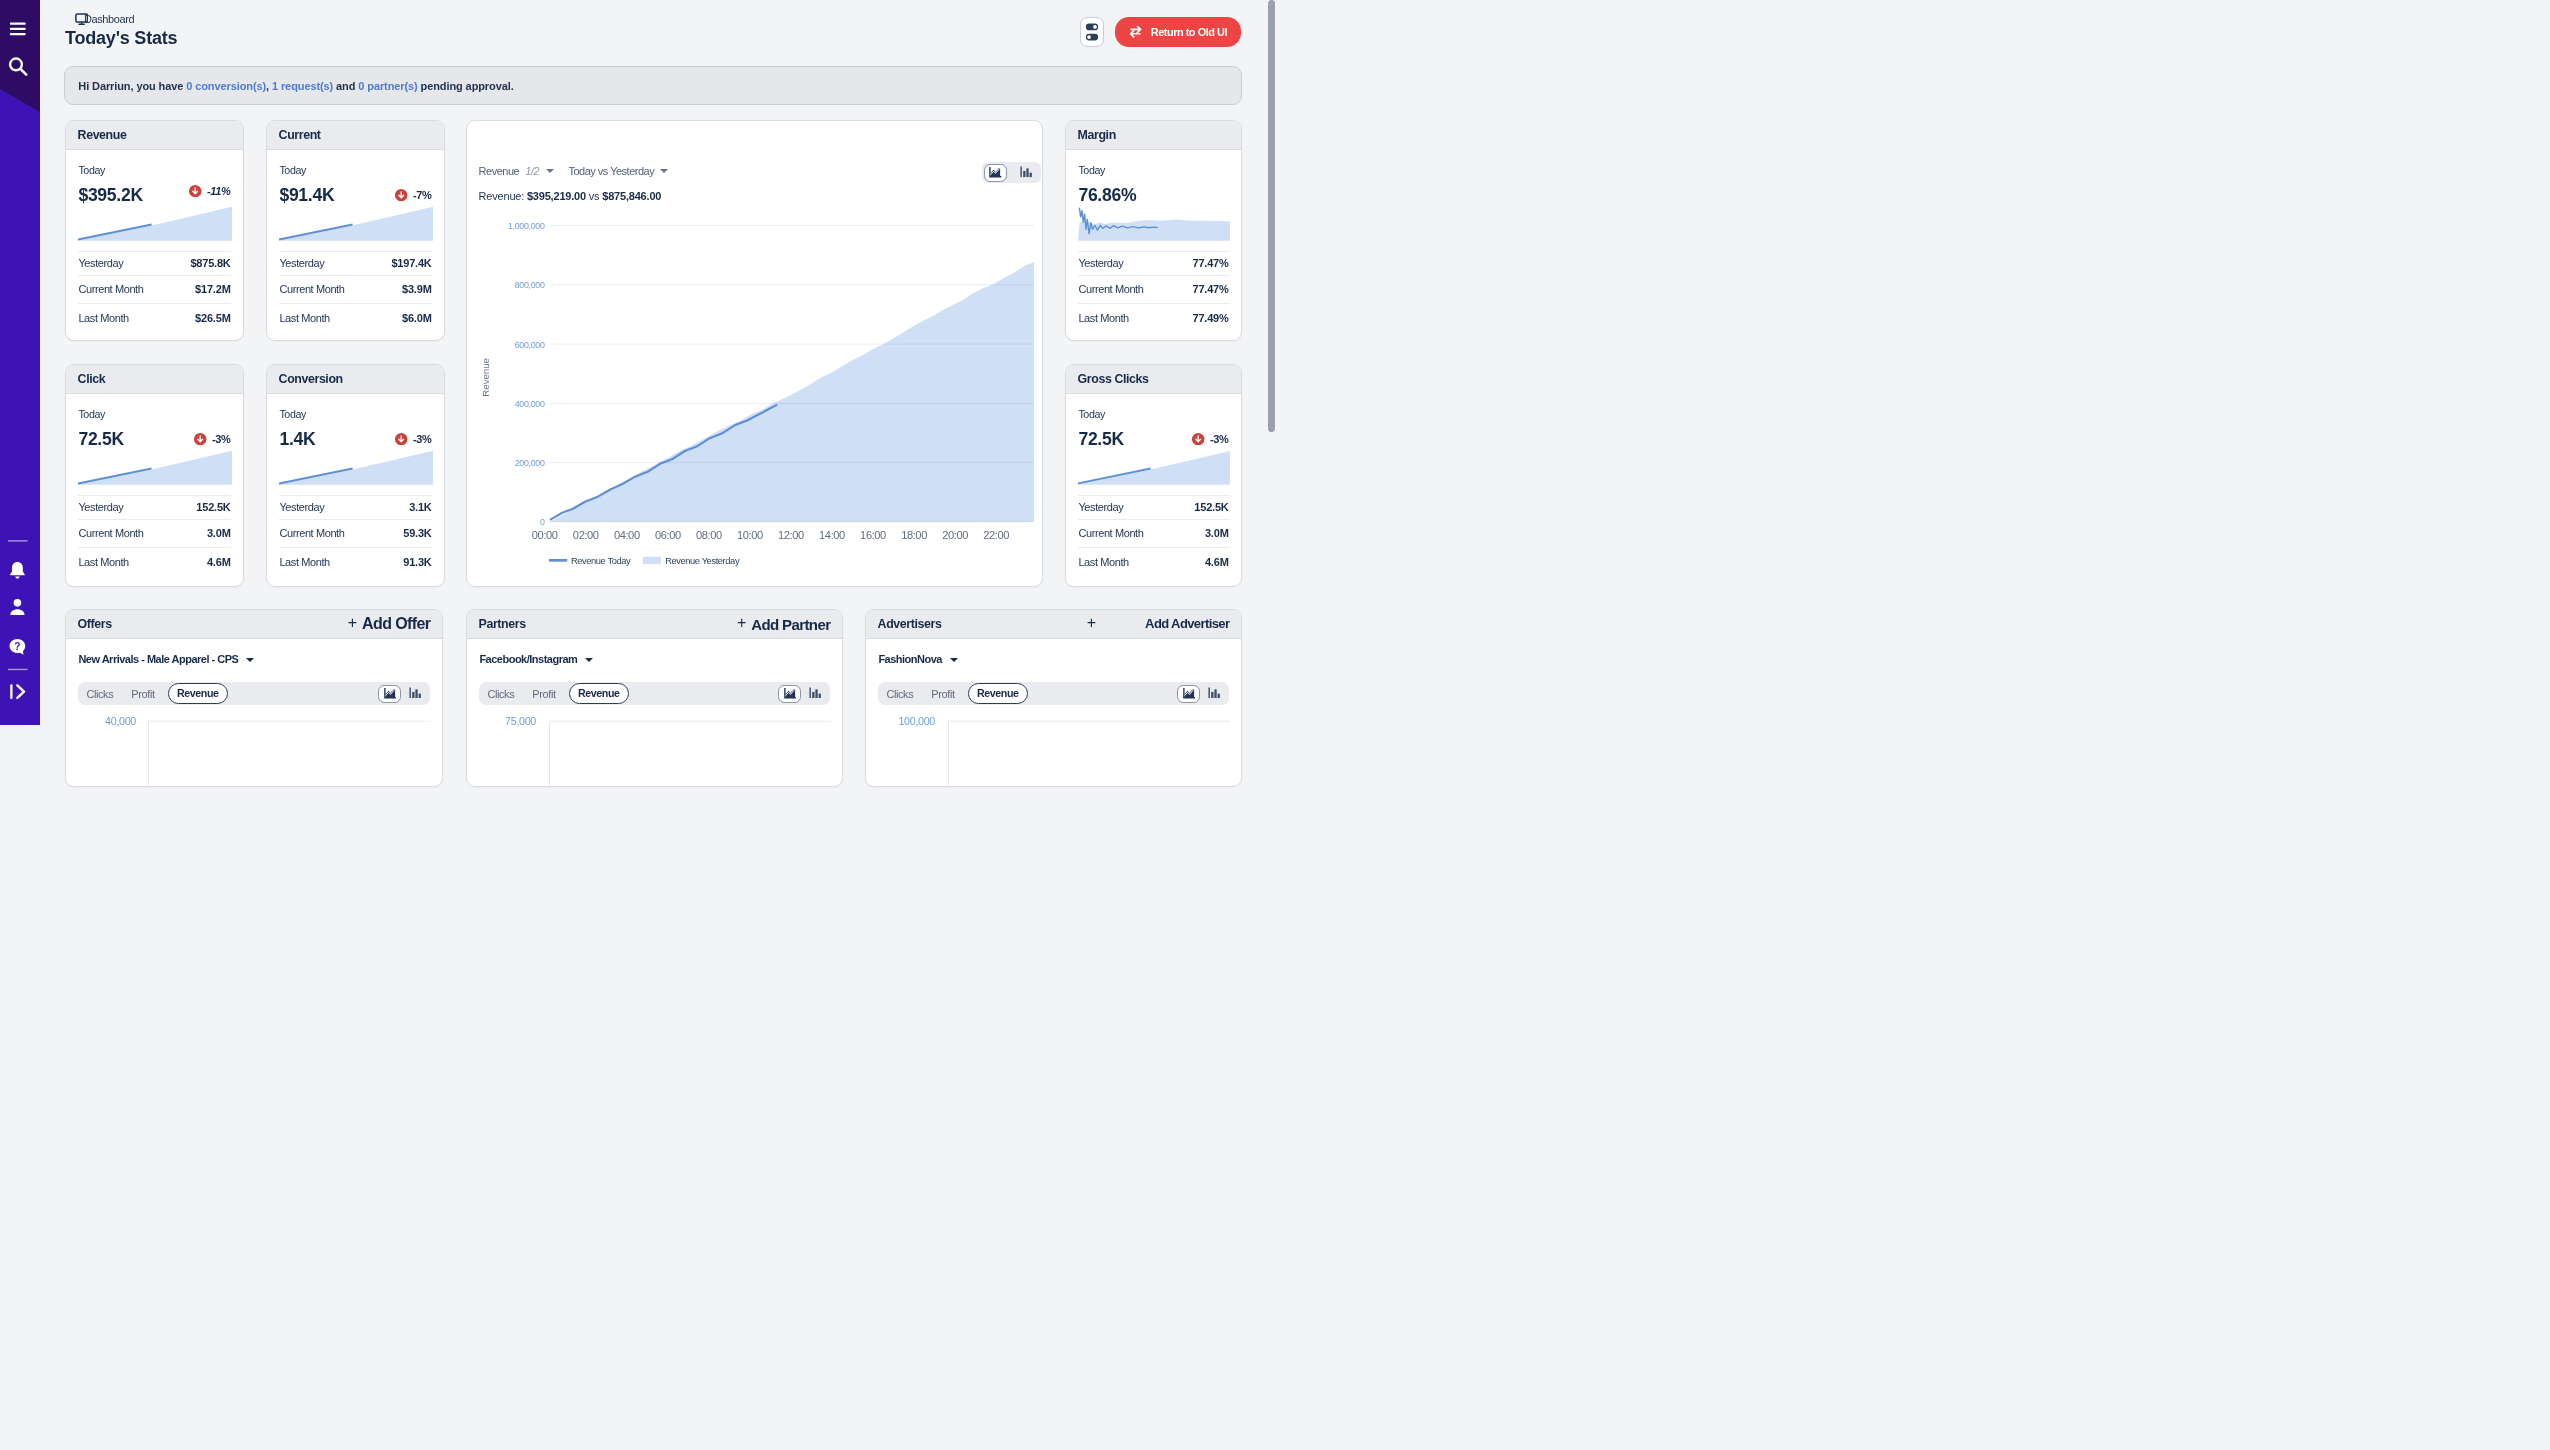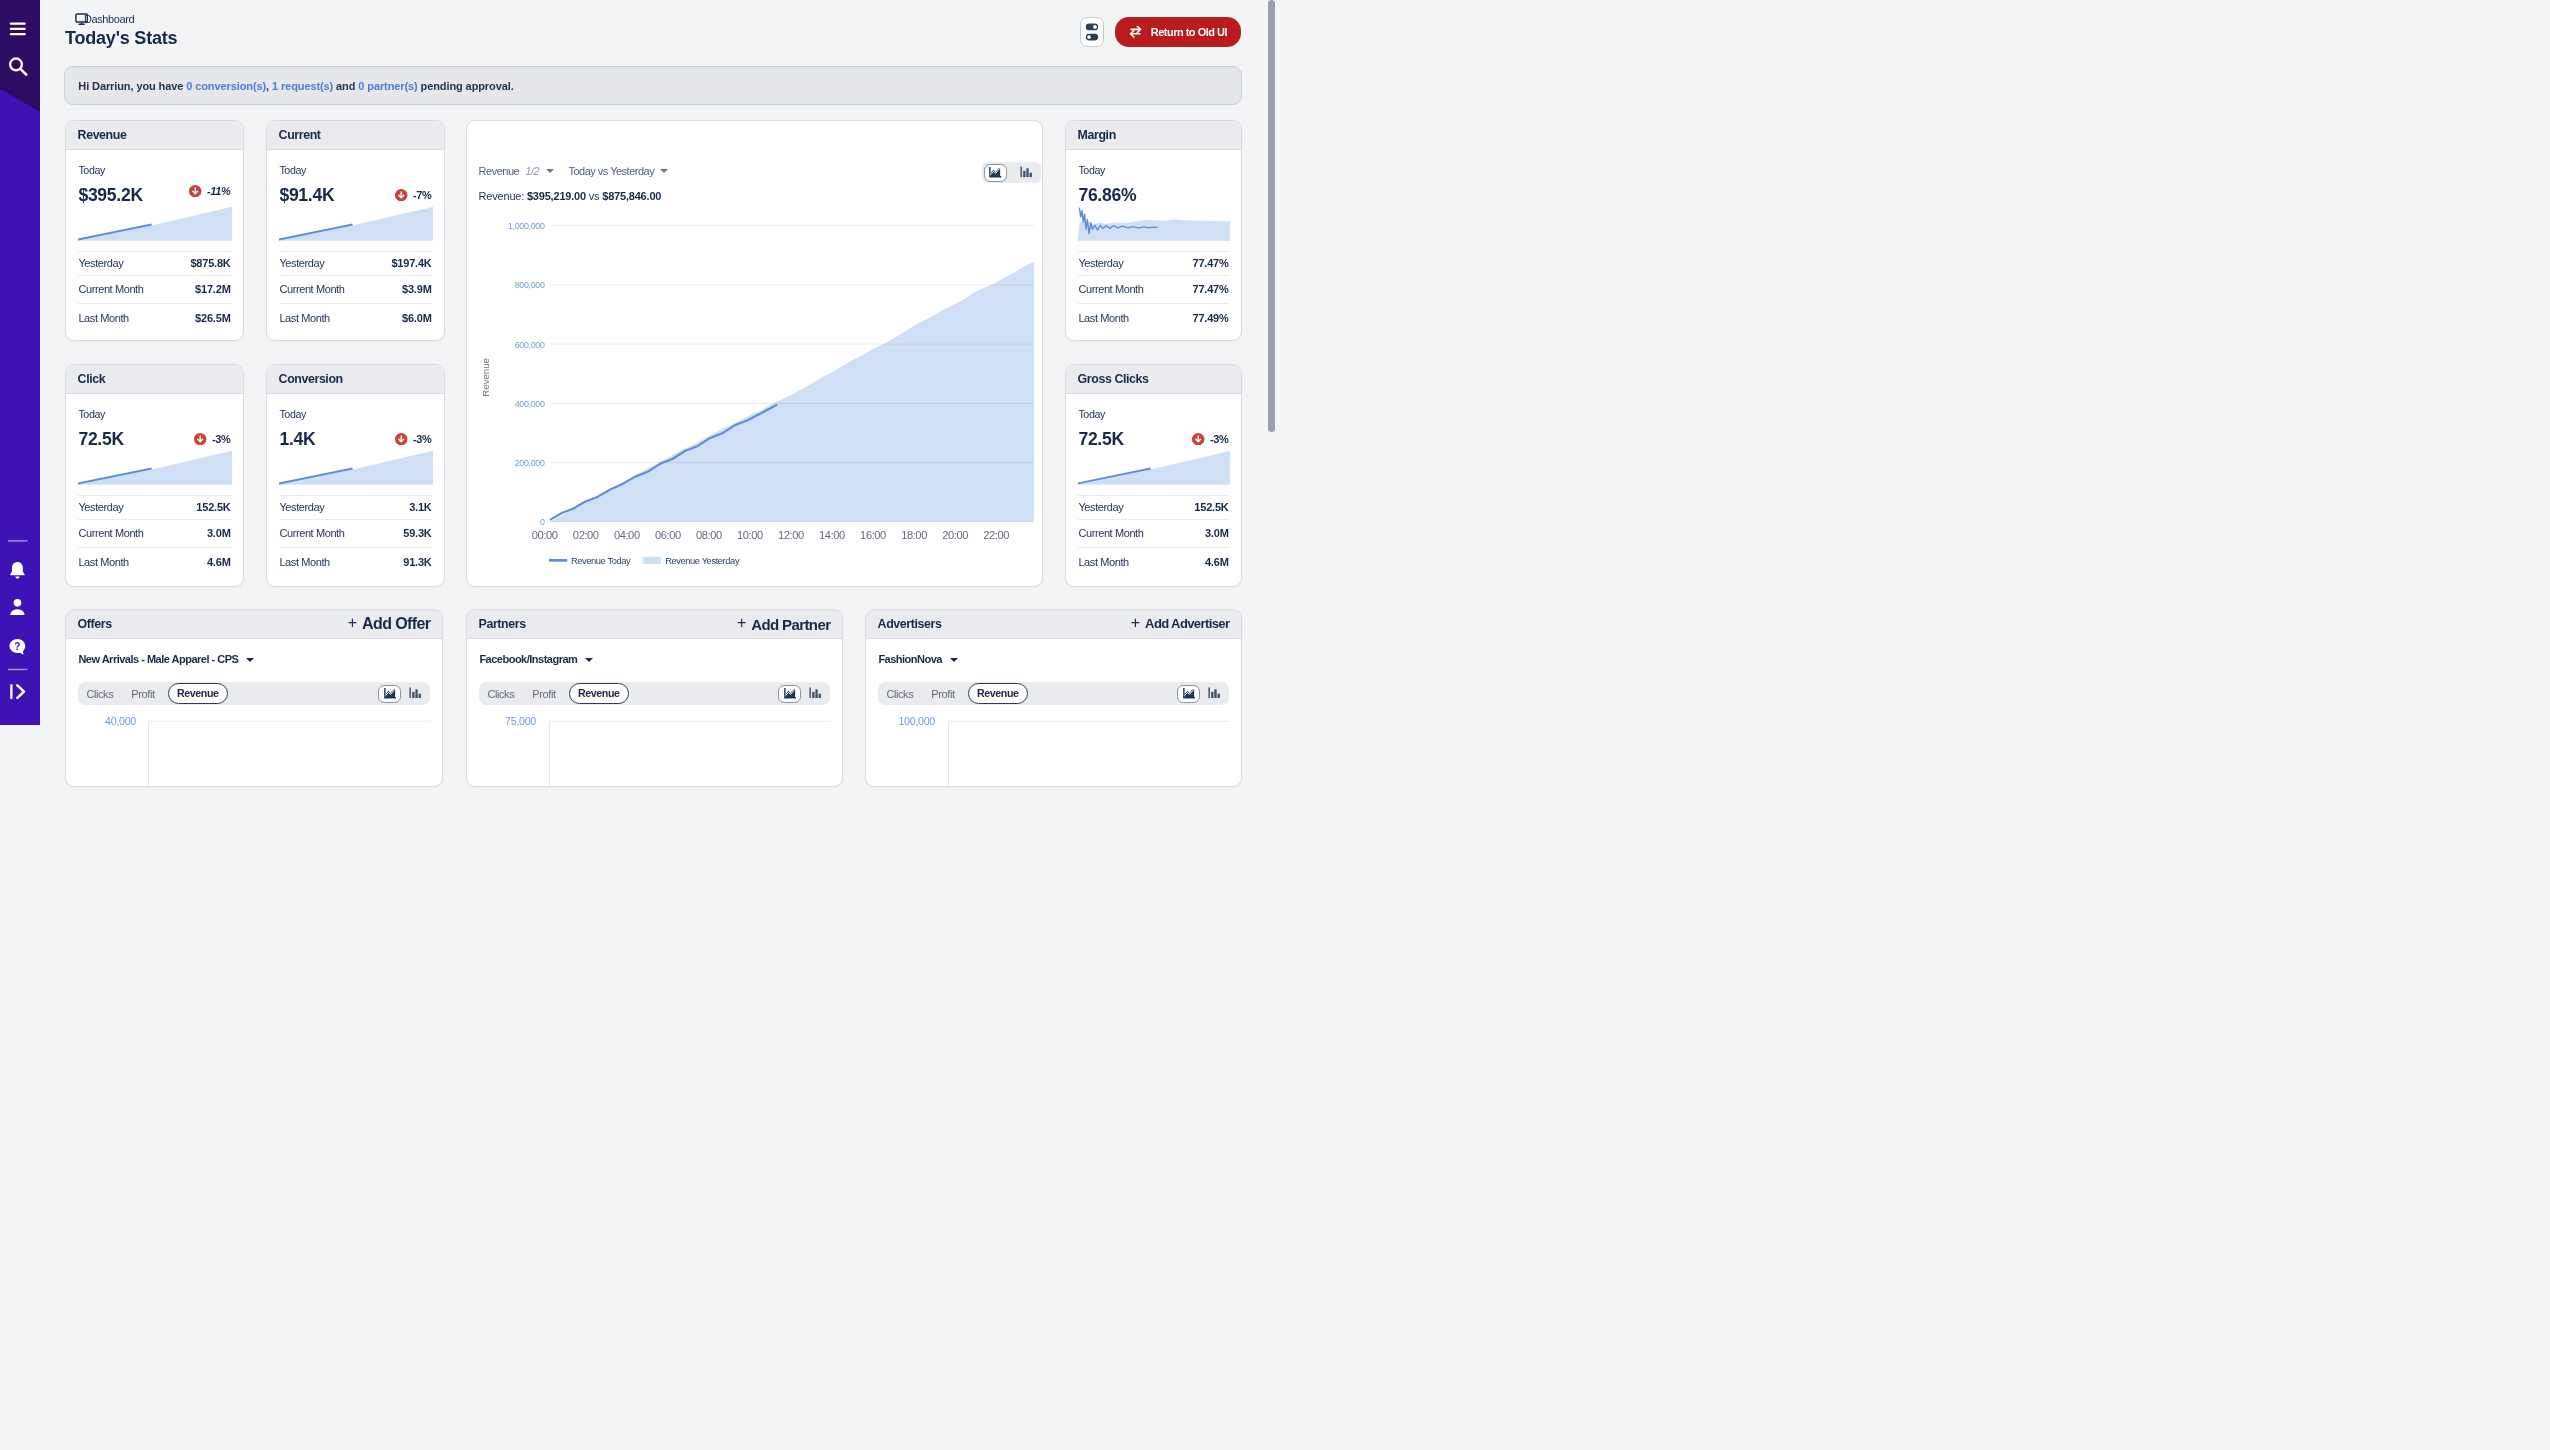--- a/index.html
+++ b/index.html
@@ -47,21 +47,21 @@
 <div class="abs" style="left:84px;top:13.3px;font-size:11px;letter-spacing:-0.4px;color:#1e3151;">Dashboard</div>
 <div class="abs" style="left:65px;top:27.5px;font-size:18px;font-weight:bold;color:#182a49;letter-spacing:-0.2px;">Today's Stats</div>
 
 <div class="abs" style="left:1080px;top:17.3px;width:24px;height:30px;background:#fff;border:0.9px solid #c7cbd2;border-radius:7.1px;"></div>
 <svg class="abs" style="left:1080px;top:17.3px;" width="24" height="30" viewBox="0 0 27 34">
  <rect x="6.5" y="7.5" width="14" height="7.6" rx="3.8" fill="#2c3e57"></rect>
  <circle cx="16.9" cy="11.3" r="2.1" fill="#fff"></circle>
  <rect x="6.5" y="18.9" width="14" height="7.6" rx="3.8" fill="#2c3e57"></rect>
  <circle cx="10.1" cy="22.7" r="2.1" fill="#fff"></circle>
 </svg>
-<div class="abs" style="left:1115px;top:17.3px;width:126px;height:30px;background:#b91c1c;border-radius:14px;display:flex;align-items:center;">
+<div class="abs" style="left:1115px;top:17.3px;width:126px;height:30px;background:#ef4444;border-radius:14px;display:flex;align-items:center;">
  <svg style="margin-left:11.6px;" width="17" height="12.4" viewBox="0 0 19 14">
   <path d="M4.5 6 L14.5 6 M11.5 2.5 L15.2 6 L11.5 9.5" transform="translate(0,-2.2)" fill="none" stroke="#fff" stroke-width="1.8" stroke-linecap="round" stroke-linejoin="round"></path>
   <path d="M14.5 10 L4.5 10 M7.5 6.5 L3.8 10 L7.5 13.5" transform="translate(0,-1.2)" fill="none" stroke="#fff" stroke-width="1.8" stroke-linecap="round" stroke-linejoin="round"></path>
  </svg>
  <span style="margin-left:7.1px;color:#fff;font-size:11px;font-weight:bold;white-space:nowrap;letter-spacing:-0.5px;">Return to Old UI</span>
 </div>
 
 <div class="abs" style="left:64px;top:66px;width:1178px;height:39px;background:#e5e7ea;border:0.9px solid #c9cdd4;border-radius:9px;display:flex;align-items:center;padding:0 13.3px;font-size:11px;font-weight:bold;color:#1e3151;">
  <span>Hi Darriun, you have&nbsp;</span>
     <span style="color:#4d7cd2;">0 conversion(s)</span>
@@ -411,21 +411,21 @@
  <svg class="abs" style="left:82px;top:103px;" width="283" height="75" viewBox="0 0 319.0 84">
   <line x1="0.5" y1="9" x2="0.5" y2="84" stroke="#dfe2e7" stroke-width="1"></line>
   <line x1="0.5" y1="9" x2="318.0" y2="9" stroke="#e4e7eb" stroke-width="1"></line>
  </svg>
 </div>
 <div class="card" style="left:865px;top:609px;width:377px;height:178px;">
  <div class="chead">
       <span>Advertisers</span>
       <span style="display:flex;align-items:center;color:#182a49;">
         <span style="font-size:16px;font-weight:400;margin-right:5.3px;margin-top:-1.8px;">+</span>
-        <span style="font-size:13px;font-weight:bold;letter-spacing:-0.6px;">Add Advertiser</span>
+        <span style="font-size:13px;font-weight:bold;letter-spacing:-0.6px;margin-left:44px;">Add Advertiser</span>
       </span>
     </div>
  <div class="abs" style="left:12.4px;top:43px;display:flex;align-items:center;font-size:11px;letter-spacing:-0.5px;font-weight:bold;color:#182a49;">
   <span>FashionNova</span>
   <span style="margin-left:7.6px;width:0;height:0;border-left:4px solid transparent;border-right:4px solid transparent;border-top:4.9px solid #182a49;margin-top:1.8px;"></span>
  </div>
  <div class="tabbar" style="left:12px;right:12px;top:72px;height:23px;padding:0 2.2px;">
   <span style="margin-left:6.2px;">Clicks</span>
   <span style="margin-left:18px;">Profit</span>
   <div class="pill" style="margin-left:13.3px;height:20.4px;padding:0 8px;font-size:10.7px;letter-spacing:-0.4px;">Revenue</div>

